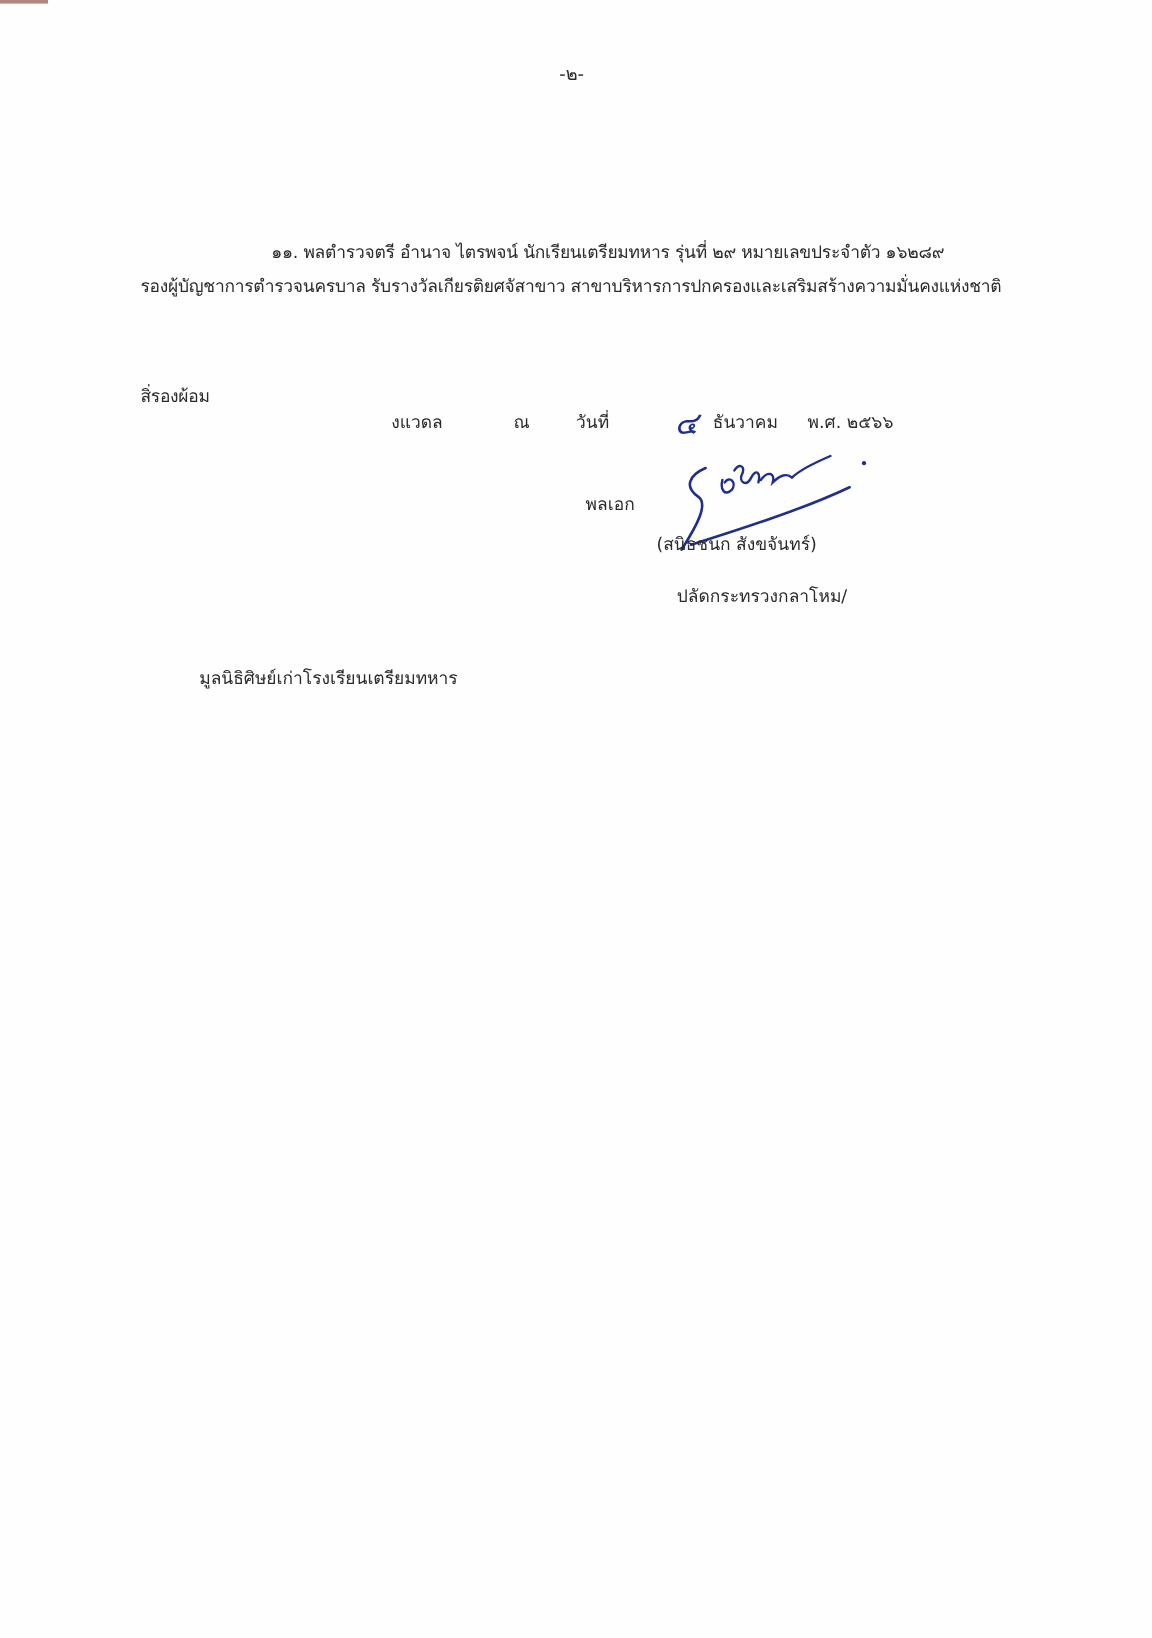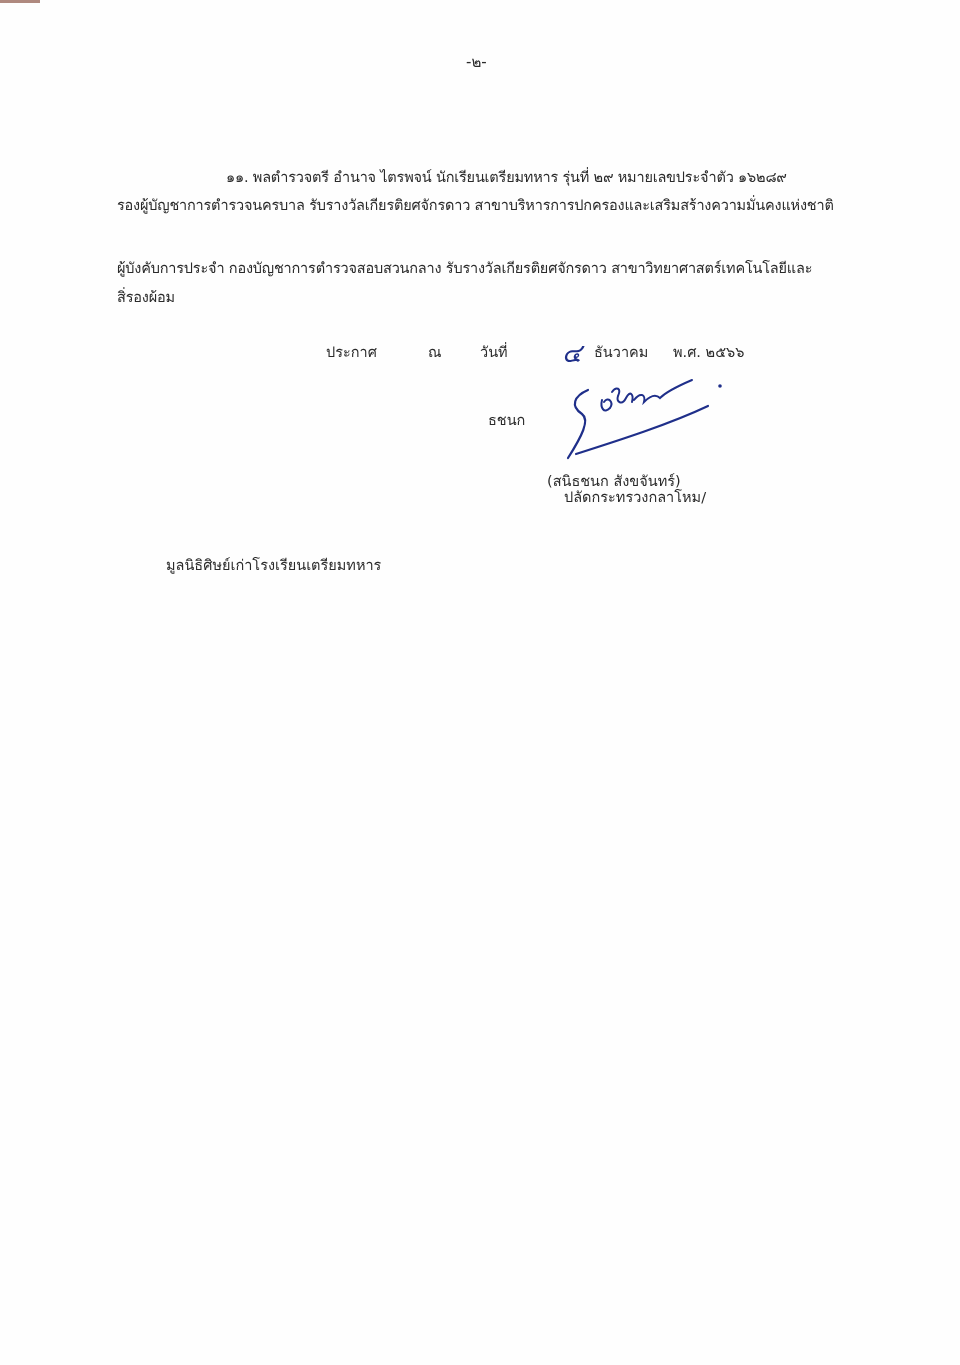--- a/index.html
+++ b/index.html
@@ -6,62 +6,61 @@
     body {
       width: 960px; height: 1365px; position: relative; overflow: hidden;
       font-family: "DejaVu Sans", "Liberation Sans", sans-serif;
       color: #2a2a2a;
       font-size: 14.5px;
     }
     .page { position: absolute; inset: 0; background: #fefefe; }
     .scan-edge-top { position: absolute; left: 0; top: 0; width: 40px; height: 3px; background: #7a3a2a; opacity: .6; }
     .abs { position: absolute; white-space: nowrap; }
     .page-number { left: 466px; top: 50px; font-size: 15px; }
-    .line { letter-spacing: -0.2px; }
+    .line { letter-spacing: -0.2px; margin-top: 33px; }
     .item1-l1 { left: 226px; top: 165px; }
     .item1-l2 { left: 117px; top: 193px; }
     .item2-l1 { left: 226px; top: 227px; }
     .item2-l2 { left: 117px; top: 256px; }
     .item2-l3 { left: 117px; top: 285px; }
     .announce { top: 340px; }
     .ann-prakas { left: 326px; }
     .ann-na { left: 428px; }
     .ann-wanthi { left: 480px; }
     .ann-day { left: 562px; top: 332px; font-size: 26px; color: #1f2f8a; font-style: italic; }
     .ann-month { left: 594px; }
     .ann-year { left: 673px; }
     .rank { left: 488px; top: 408px; }
     .signature { left: 560px; top: 362px; width: 170px; height: 110px; }
-    .signer-name { left: 547px; top: 469px; }
+    .signer-name { left: 547px; top: 441px; }
     .signer-pos1 { left: 564px; top: 485px; }
     .signer-pos2 { left: 459px; top: 517px; }
     .footer-org { left: 118px; top: 553px; margin-left: 48px; }
   </style>
 </head>
 <body>
 
 <div class="page">
   <div class="scan-edge-top"></div>
 
   <div class="abs page-number">-๒-</div>
 
   <div class="abs line item1-l1">๑๑. พลตำรวจตรี อำนาจ  ไตรพจน์  นักเรียนเตรียมทหาร รุ่นที่ ๒๙ หมายเลขประจำตัว ๑๖๒๘๙</div>
-  <div class="abs line item1-l2">รองผู้บัญชาการตำรวจนครบาล รับรางวัลเกียรติยศจักรดาว สาขาบริหารการปกครองและเสริมสร้างความมั่นคงแห่งชาติ</div>
+  <div class="abs line item1-l2">รองผู้บัญชาการตำรวจนครบาล รับรางวัลเกียรติยศจัสาขาว สาขาบริหารการปกครองและเสริมสร้างความมั่นคงแห่งชาติ</div>
 
-  <div class="abs line item2-l2">ผู้บังคับการประจำ กองบัญชาการตำรวจสอบสวนกลาง รับรางวัลเกียรติยศจักรดาว สาขาวิทยาศาสตร์เทคโนโลยีและ</div>
   <div class="abs line item2-l3">สิ่รองผ้อม</div>
 
-  <div class="abs announce ann-prakas">ประกาศ</div>
+  <div class="abs announce ann-prakas">งแวดล</div>
   <div class="abs announce ann-na">ณ</div>
   <div class="abs announce ann-wanthi">วันที่</div>
   <div class="abs ann-day">๔</div>
   <div class="abs announce ann-month">ธันวาคม</div>
   <div class="abs announce ann-year">พ.ศ. ๒๕๖๖</div>
 
-  <div class="abs rank">ธชนก</div>
+  <div class="abs rank">พลเอก</div>
 
   <svg class="abs signature" viewBox="0 0 170 110">
     <path d="M28 28 C14 34, 10 44, 22 52 C30 58, 22 74, 8 96" fill="none" stroke="#1f2f8a" stroke-width="2.2" stroke-linecap="round"></path>
     <path d="M42 38 C40 46, 44 52, 50 46 C54 40, 48 34, 44 40 M52 30 C56 24, 62 26, 58 34 C56 40, 62 44, 66 36 C70 28, 74 32, 72 40 M74 38 C80 30, 86 32, 84 40 C90 34, 96 32, 100 36 C106 30, 118 24, 132 18" fill="none" stroke="#1f2f8a" stroke-width="2" stroke-linecap="round"></path>
     <path d="M16 92 C60 78, 110 62, 148 44" fill="none" stroke="#1f2f8a" stroke-width="2.2" stroke-linecap="round"></path>
     <circle cx="160" cy="24" r="1.8" fill="#1f2f8a"></circle>
   </svg>
 
   <div class="abs signer-name">(สนิธชนก  สังขจันทร์)</div>
   <div class="abs signer-pos1">ปลัดกระทรวงกลาโหม/</div>

